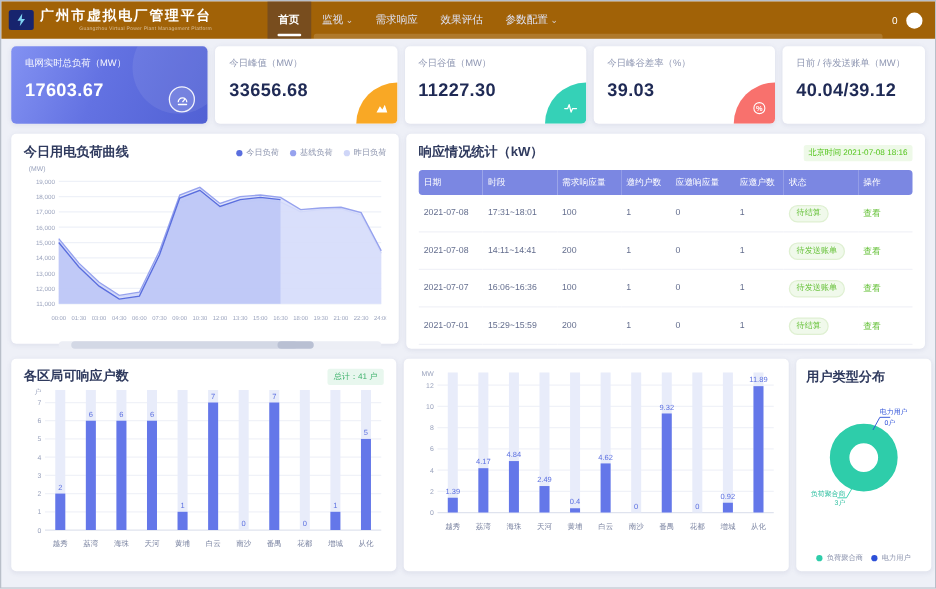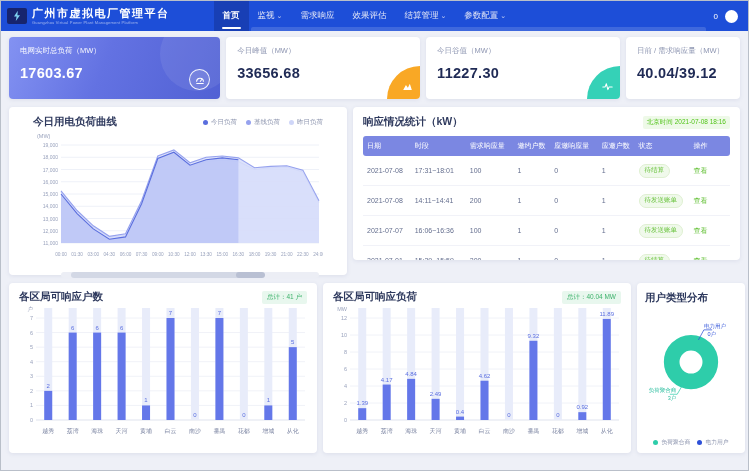--- a/index.html
+++ b/index.html
@@ -1,20 +1,20 @@
 <!DOCTYPE html>
 <html><head>
 <meta charset="utf-8">
 <style>
   * { margin:0; padding:0; box-sizing:border-box; }
   body { font-family:"Liberation Sans","DejaVu Sans",sans-serif; background:#fff; }
   .screen { width:749px; height:471px; border:1px solid #b9bfc9; background:#eef0f7; position:relative; overflow:hidden; }
 
   
-  .navbar { height:30px; background:#1d4ed8; display:flex; align-items:center; padding:0 10px 0 6px; position:relative; }
+  .navbar { height:30px; background:#a16207; display:flex; align-items:center; padding:0 10px 0 6px; position:relative;text-align:right; }
   .logo { width:20px; height:16px; background:#17246e; border-radius:2px; display:flex; align-items:center; justify-content:center; margin-right:5px; flex:0 0 auto; }
   .brand-text { line-height:1; }
   .brand-text .title { color:#fff; font-size:11px; font-weight:bold; letter-spacing:1.5px; }
   .brand-text .subtitle { color:rgba(255,255,255,.55); font-size:4px; margin-top:2px; letter-spacing:.2px; }
   .nav { display:flex; align-items:stretch; height:100%; margin-left:12px; }
   .nav-item { display:flex; align-items:center; padding:0 9px; color:#dfe3f6; font-size:8.5px; cursor:pointer; position:relative; white-space:nowrap; }
   .nav-item.active { background:rgba(15,26,90,.28); color:#fff; font-weight:bold;margin-left:32px; }
   .nav-item.active::after { content:""; position:absolute; left:8px; right:8px; bottom:2px; height:2px; background:#fff; border-radius:1px; }
   .caret { font-size:7px; margin-left:2px; opacity:.85; }
   .nav-strip { position:absolute; left:250px; right:42px; bottom:0; height:4px; background:rgba(255,255,255,.15); border-radius:2px 2px 0 0; }
@@ -35,30 +35,30 @@
   .kpi-gauge { position:absolute; right:10px; bottom:9px; width:21px; height:21px; border:1.2px solid rgba(255,255,255,.9); border-radius:50%; background:rgba(255,255,255,.12); display:flex; align-items:center; justify-content:center; z-index:1; }
   .kpi-corner { position:absolute; right:0; bottom:0; width:33px; height:33px; border-top-left-radius:100%; display:flex; align-items:center; justify-content:center; padding:8px 0 0 8px; }
 
   
   .mid-row { display:flex; gap:6px; padding:8px 8px 0; }
   .bottom-row { display:flex; gap:6px; padding:8px 8px 6px; }
   .panel { background:#fff; border-radius:4px; box-shadow:0 1px 4px rgba(90,100,150,.12); }
   .panel-head { display:flex; align-items:center; justify-content:space-between; }
   .panel-title { font-size:10.5px; font-weight:bold; color:#2f3a5e; white-space:nowrap; }
 
-  .chart-panel { flex:0 0 310px; height:168px; padding:8px 24px 5px; }
+  .chart-panel { flex:0 0 310px; height:168px; padding:8px 10px 5px; }
   .legend { display:flex; gap:9px; align-items:center; }
   .legend-item { font-size:6.5px; color:#8b93ad; display:flex; align-items:center; gap:3px; cursor:pointer; white-space:nowrap; }
   .legend-dot { width:5px; height:5px; border-radius:50%; }
   .unit-label { font-size:5.5px; color:#9aa3bd; margin:4px 0 0 4px; }
   .scrollbar { margin:3px 0 0 28px; width:258px; height:6px; background:#eceef5; border-radius:3px; position:relative; }
   .scroll-thumb { position:absolute; left:4%; width:70%; top:0; height:6px; background:#d3d8e5; border-radius:3px; cursor:pointer; }
   .scroll-handle { position:absolute; left:68%; width:11%; top:0; height:6px; background:#b9c0d3; border-radius:3px; cursor:pointer; }
 
-  .table-panel { flex:1; height:153px; padding:8px 10px; overflow:hidden; }
+  .table-panel { flex:1; height:172px; padding:8px 10px; overflow:hidden; }
   .timestamp-badge { font-size:6.5px; color:#52c41a; background:#eef9e8; padding:2px 4px; border-radius:2px; white-space:nowrap; max-width:122px; overflow:hidden; }
   table { width:100%; border-collapse:collapse; margin-top:7px; table-layout:fixed; }
   thead th { background:#7b87e2; color:#fff; font-size:7px; font-weight:normal; text-align:left; padding:5px 4px; white-space:nowrap; }
   thead th:first-child { border-radius:3px 0 0 3px; }
   thead th:last-child { border-radius:0 3px 3px 0; }
   tbody td { font-size:7px; color:#646e8e; padding:7.5px 4px; border-bottom:1px solid #f1f2f8; white-space:nowrap; }
   .badge-pill { font-size:6.5px; color:#67c23a; background:#f0f9eb; border:1px solid #dff0d2; border-radius:8px; padding:1.5px 5px; display:inline-block; }
   .view-link { font-size:7px; color:#67c23a; cursor:pointer; }
 
   .bar-panel { flex:1; height:170px; padding:7px 10px 4px; }
@@ -90,24 +90,20 @@
         </div>
         <div class="nav-item">
           <span>监视</span>
           <span class="caret">⌄</span>
         </div>
         <div class="nav-item">
           <span>需求响应</span>
         </div>
         <div class="nav-item">
           <span>效果评估</span>
-        </div>
-        <div class="nav-item">
-          <span>结算管理</span>
-          <span class="caret">⌄</span>
         </div>
         <div class="nav-item">
           <span>参数配置</span>
           <span class="caret">⌄</span>
         </div>
       </nav>
     <div class="nav-strip"></div>
     <div class="nav-right">
       <span class="notif">0</span>
       <span class="avatar"></span>
@@ -137,22 +133,32 @@
       </div>
       <div class="kpi-card">
         <div class="kpi-label">今日谷值（MW）</div>
         <div class="kpi-value">11227.30</div>
         <div class="kpi-corner" style="background: rgb(53, 209, 183);">
           <svg viewBox="0 0 14 14" width="11" height="11">
             <polyline points="1,7.5 4,7.5 5.5,3.5 7.5,11 9,7.5 13,7.5" fill="none" stroke="#fff" stroke-width="1.3" stroke-linejoin="round" stroke-linecap="round"></polyline>
           </svg>
         </div>
       </div>
+      <div class="kpi-card">
+        <div class="kpi-label">今日峰谷差率（%）</div>
+        <div class="kpi-value">39.03</div>
+        <div class="kpi-corner" style="background: rgb(248, 113, 109);">
+          <svg viewBox="0 0 14 14" width="11" height="11">
+            <circle cx="7" cy="7" r="5.6" fill="none" stroke="#fff" stroke-width="1.1"></circle>
+            <text x="7" y="9.6" font-size="7.5" fill="#fff" text-anchor="middle" font-weight="bold">%</text>
+          </svg>
+        </div>
+      </div>
       <div class="kpi-card narrow">
-        <div class="kpi-label">日前 / 需求响应量（MW）</div>
+        <div class="kpi-label">日前 / 待发送账单（MW）</div>
         <div class="kpi-value">40.04/39.12</div>
       </div>
     </section>
 
   <section class="mid-row">
 
     <div class="panel chart-panel">
       <div class="panel-head">
         <div class="panel-title">今日用电负荷曲线</div>
         <div class="legend" id="load-legend">
@@ -359,24 +365,20 @@
           <text x="249.3181818181818" y="98.42857142857143" font-size="6" fill="#5b6fe0" text-anchor="middle">1</text>
           <text x="249.3181818181818" y="129" font-size="6" fill="#7d86a3" text-anchor="middle">增城</text>
           <rect x="269.77272727272725" y="4" width="8" height="112" fill="#e8ecfa"></rect>
           <rect x="269.77272727272725" y="43.14285714285714" width="8" height="72.85714285714286" fill="#6477e9"></rect>
           <text x="273.77272727272725" y="40.14285714285714" font-size="6" fill="#5b6fe0" text-anchor="middle">5</text>
           <text x="273.77272727272725" y="129" font-size="6" fill="#7d86a3" text-anchor="middle">从化</text>
         </svg>
     </div>
 
     <div class="panel bar-panel">
-      <div class="panel-head">
-        <div class="panel-title">各区局可响应负荷</div>
-        <div class="total-badge">总计：40.04 MW</div>
-      </div>
       <svg id="bar2" width="288" height="142" viewBox="0 0 288 142">
           <line x1="17" y1="116" x2="286" y2="116" stroke="#dfe3ee" stroke-width="1"></line>
           <text x="14" y="118" font-size="5.5" fill="#9aa3bd" text-anchor="end">0</text>
           <line x1="17" y1="99" x2="286" y2="99" stroke="#f0f2f8" stroke-width="1"></line>
           <text x="14" y="101" font-size="5.5" fill="#9aa3bd" text-anchor="end">2</text>
           <line x1="17" y1="82" x2="286" y2="82" stroke="#f0f2f8" stroke-width="1"></line>
           <text x="14" y="84" font-size="5.5" fill="#9aa3bd" text-anchor="end">4</text>
           <line x1="17" y1="65" x2="286" y2="65" stroke="#f0f2f8" stroke-width="1"></line>
           <text x="14" y="67" font-size="5.5" fill="#9aa3bd" text-anchor="end">6</text>
           <line x1="17" y1="48" x2="286" y2="48" stroke="#f0f2f8" stroke-width="1"></line>

